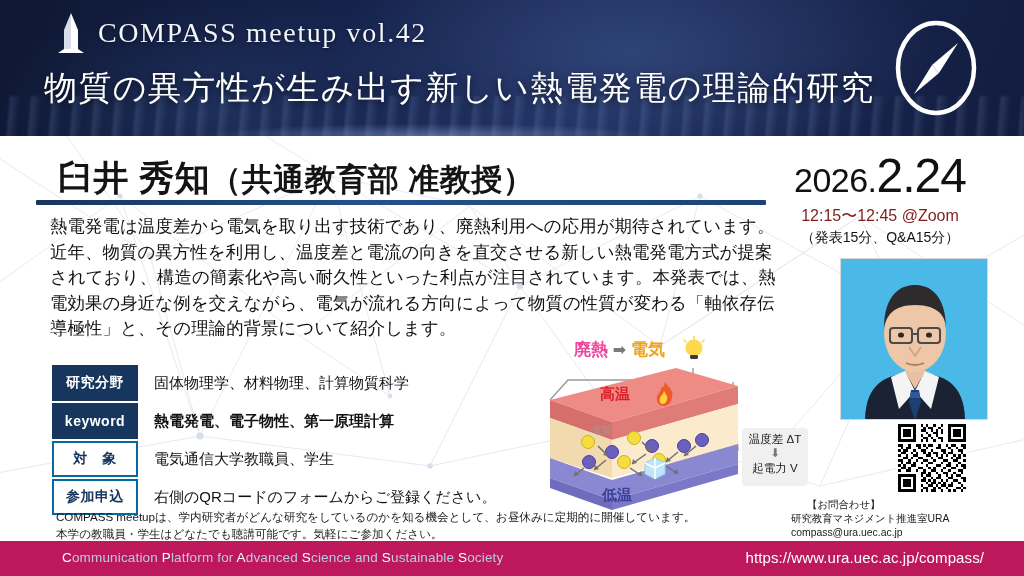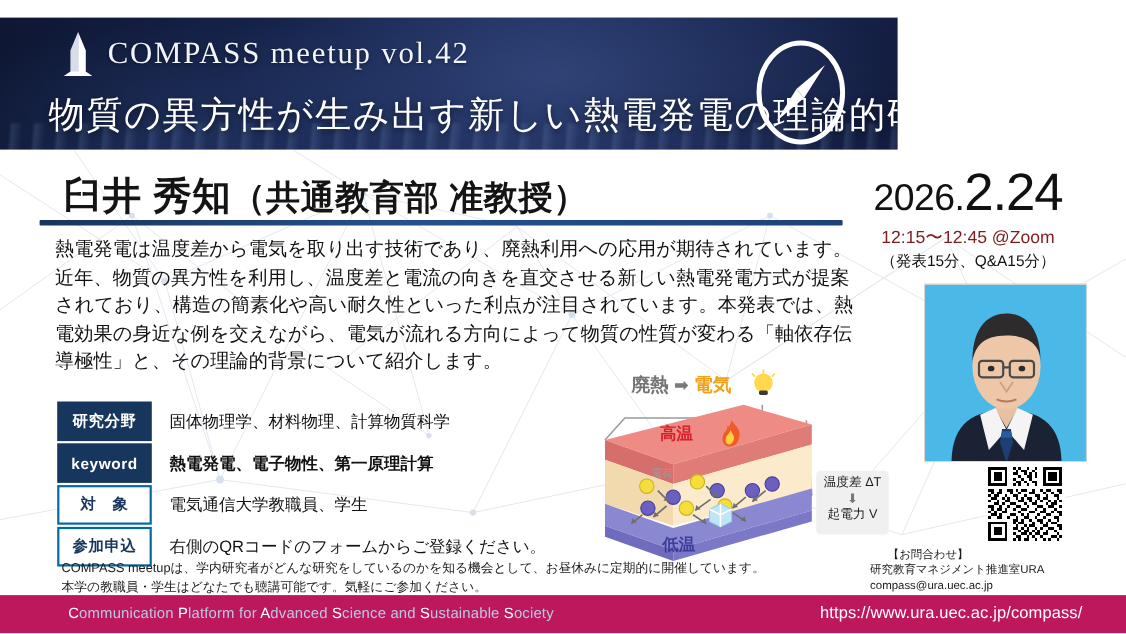--- a/index.html
+++ b/index.html
@@ -8,21 +8,21 @@
     font-family: "Liberation Sans", "DejaVu Sans", sans-serif;
     overflow: hidden; background: #ffffff;
   }
   #poster {
     position: relative; width: 1024px; height: 576px; overflow: hidden;
     background: #ffffff;
   }
 
   
   #header {
-    position: absolute; left: 0; top: 16px; width: 816px; height: 136px;
+    position: absolute; left: 0; top: 0; width: 1024px; height: 136px;
     background:
       radial-gradient(ellipse 420px 170px at 62% 38%, rgba(62,86,140,.55) 0%, rgba(22,33,66,0) 72%),
       radial-gradient(ellipse 300px 140px at 22% 75%, rgba(48,72,125,.40) 0%, rgba(16,24,52,0) 75%),
       linear-gradient(110deg, #0e1733 0%, #15224a 32%, #1d2c5c 58%, #121c3e 100%);
     overflow: hidden;
   }
   .hdr-glow {
     position: absolute; bottom: -6px; left: 0; width: 1024px; height: 46px;
     background: repeating-linear-gradient(95deg,
       rgba(150,180,235,0.00) 0px, rgba(150,180,235,0.00) 9px,
@@ -115,21 +115,21 @@
     position: absolute; left: 56px; top: 508px; width: 700px;
     font-size: 11.6px; line-height: 1.5; color: #1a1a1a;
   }
 
   
   #diagram { position: absolute; left: 528px; top: 338px; width: 300px; height: 175px; }
   #diag-head {
     position: absolute; left: 46px; top: 0px; width: 200px;
     font-size: 17px; font-weight: bold; white-space: nowrap;
   }
-  .t-red { color: #737373; }
+  .t-red { color: #ec4899; }
   .t-orange { color: #f0a319; }
   .t-gray-arrow { color: #7a7a7a; font-size: 16px; }
   #bulb { position: absolute; left: 153px; top: -2px; }
 
   .blk-label {
     position: absolute; font-weight: bold; font-size: 15px; white-space: nowrap;
   }
   #lbl-hot  { left: 72px; top: 47px; color: #d8202a; }
   #lbl-cold { left: 74px; top: 148px; color: #3b3f99; }
   #lbl-charge { position: absolute; left: 64px; top: 86px; font-size: 10px; color: #9a9a9a; }

